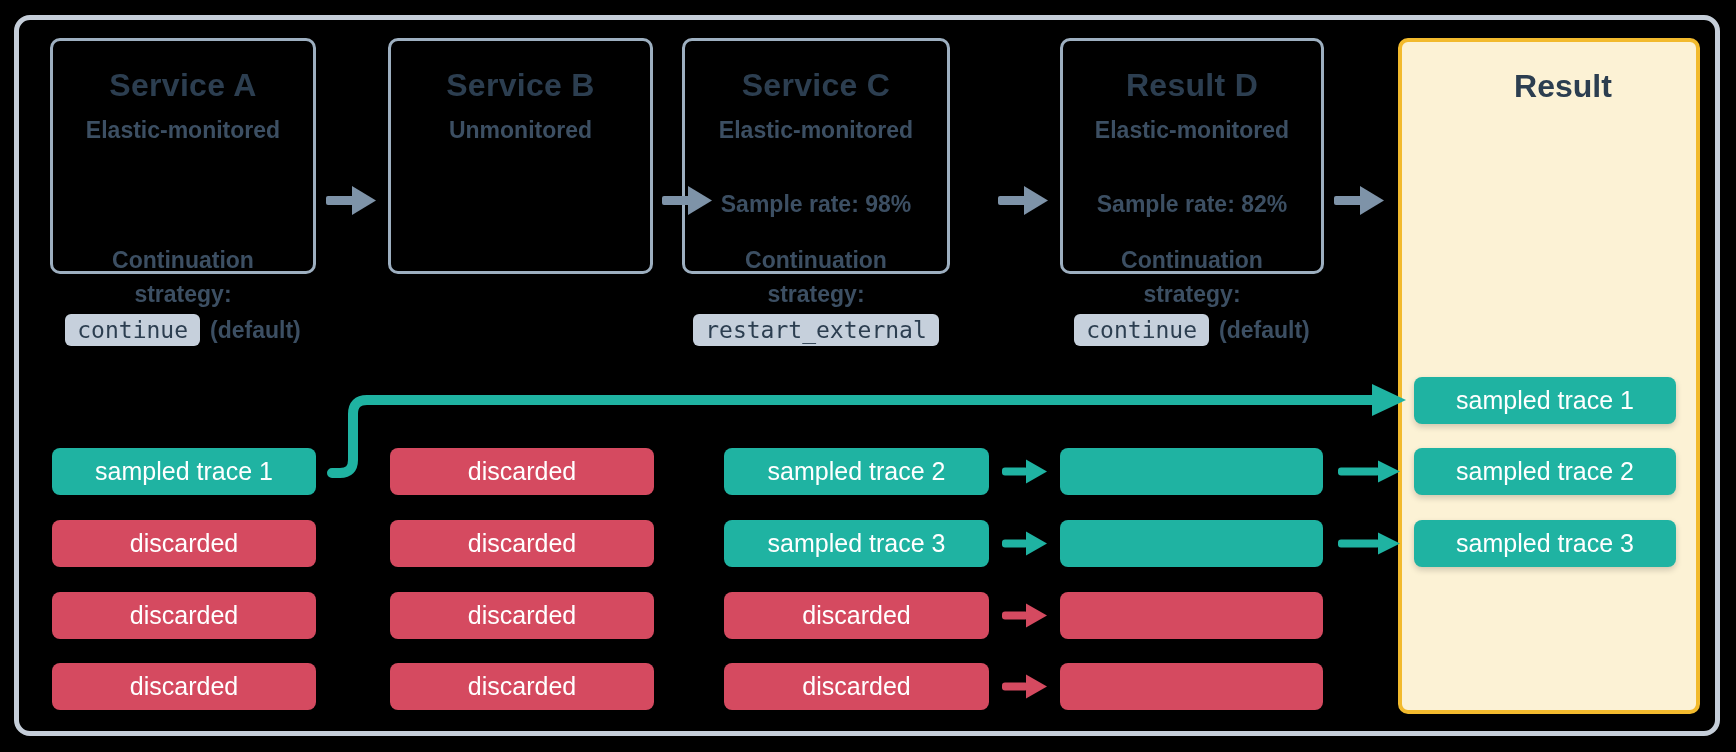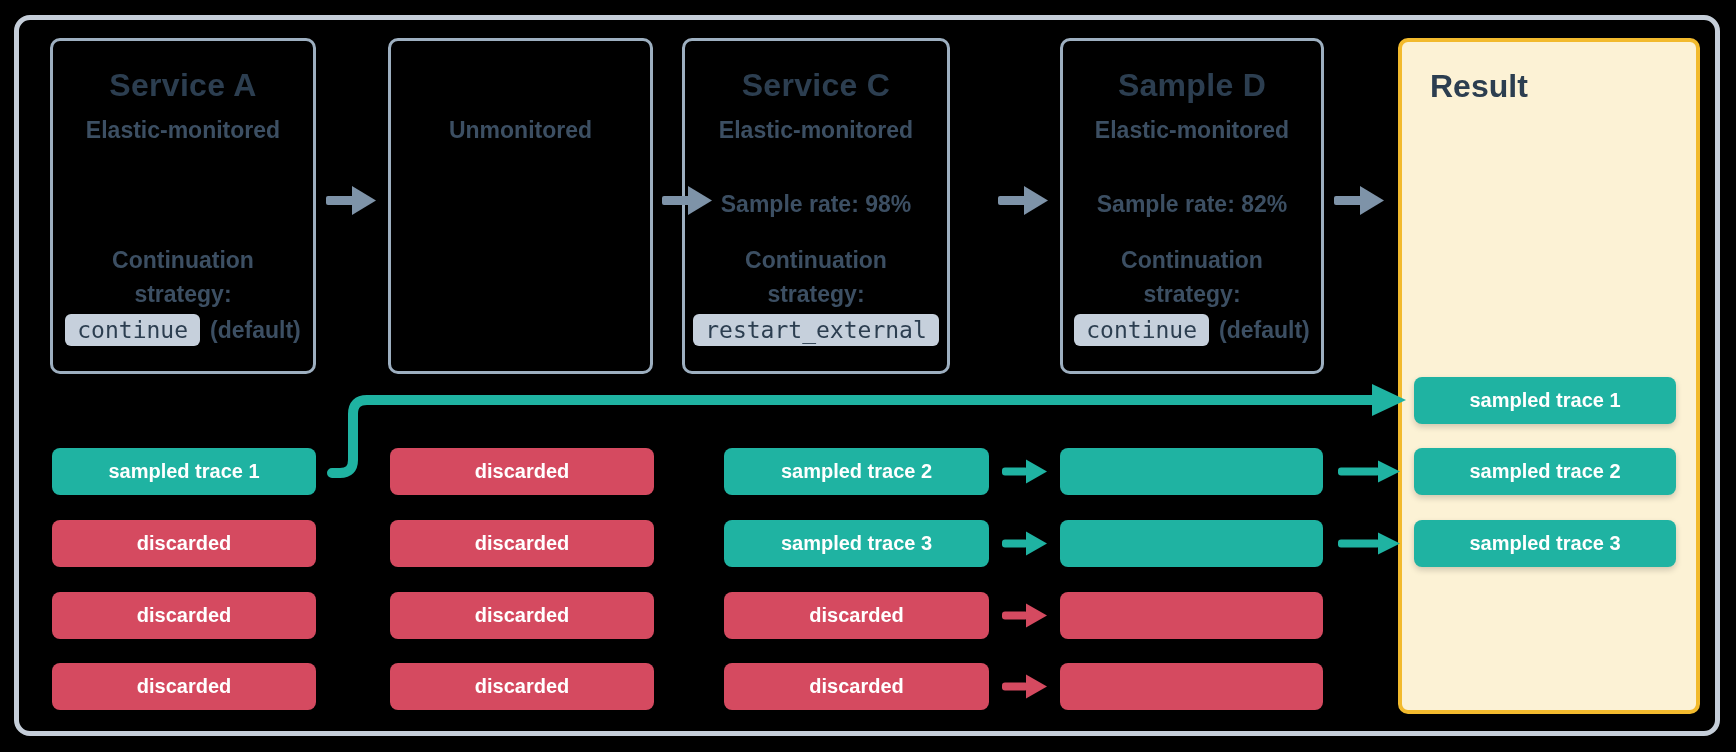--- a/index.html
+++ b/index.html
@@ -5,21 +5,21 @@
   html,body{margin:0;padding:0;background:#000;}
   .stage{
     position:relative;width:1736px;height:752px;background:#000;overflow:hidden;
     font-family:"Liberation Sans",sans-serif;
   }
   .frame{
     position:absolute;left:14px;top:15px;width:1706px;height:721px;
     border:5px solid var(--frame_border);border-radius:16px;box-sizing:border-box;
   }
   .svc-box{
-    position:absolute;top:38px;height:336px;
+    position:absolute;top:38px;height:236px;
     border:3px solid var(--box_border);border-radius:10px;box-sizing:border-box;
   }
   #svc-a{left:50px;width:266px}
   #svc-b{left:388px;width:265px}
   #svc-c{left:682px;width:268px}
   #svc-d{left:1060px;width:264px}
   .svc-title{
     position:absolute;top:26px;left:0;right:0;text-align:center;
     font-size:32px;font-weight:800;color:var(--title_text);letter-spacing:.3px;
   }
@@ -40,27 +40,27 @@
     font-family:"DejaVu Sans Mono",monospace;font-size:23px;
     padding:3px 12px;border-radius:6px;white-space:nowrap;
   }
   .code-suffix{font-size:23px;font-weight:700;color:var(--body_text);white-space:nowrap;}
   .result-box{
     position:absolute;left:1398px;top:38px;width:302px;height:676px;
     background:var(--result_bg);border:4px solid var(--result_border);
     border-radius:10px;box-sizing:border-box;
   }
   .result-title{
-    position:absolute;top:26px;left:0;right:0;text-align:left;
+    position:absolute;top:26px;left:0;right:0;text-align:center;
     font-size:32px;font-weight:800;color:var(--title_text);padding-left:28px;
   }
   .chip{
     position:absolute;height:47px;border-radius:8px;
     display:flex;align-items:center;justify-content:center;
-    color:#fff;font-size:20px;font-weight:700;white-space:nowrap;
+    color:#fff;font-size:25px;font-weight:400;white-space:nowrap;
   }
   .chip[data-kind="sampled"]{background:var(--teal)}
   .chip[data-kind="discarded"]{background:var(--red)}
   .col-a{left:52px;width:264px}
   .col-b{left:390px;width:264px}
   .col-c{left:724px;width:265px}
   .col-d{left:1060px;width:263px}
   .col-r{left:1414px;width:262px;box-shadow:0 3px 6px rgba(0,0,0,.18)}
   .row-1{top:448px}.row-2{top:520px}.row-3{top:592px}.row-4{top:663px}
   .rrow-1{top:377px}.rrow-2{top:448px}.rrow-3{top:520px}
@@ -82,36 +82,37 @@
     <div class="svc-line svc-sub">Elastic-monitored</div>
     <div class="svc-line svc-cont1">Continuation</div>
     <div class="svc-line svc-cont2">strategy:</div>
     <div class="svc-chiprow">
       <span class="code-chip">continue</span>
       <span class="code-suffix">(default)</span>
     </div>
   </div>
 
   <div class="svc-box" id="svc-b">
+    <div class="svc-title">Service B</div>
     <div class="svc-line svc-sub">Unmonitored</div>
   </div>
 
   <div class="svc-box" id="svc-c">
     <div class="svc-title">Service C</div>
     <div class="svc-line svc-sub">Elastic-monitored</div>
     <div class="svc-line svc-rate">Sample rate: 98%</div>
     <div class="svc-line svc-cont1">Continuation</div>
     <div class="svc-line svc-cont2">strategy:</div>
     <div class="svc-chiprow">
       <span class="code-chip">restart_external</span>
     </div>
   </div>
 
   <div class="svc-box" id="svc-d">
-    <div class="svc-title">Sample D</div>
+    <div class="svc-title">Result D</div>
     <div class="svc-line svc-sub">Elastic-monitored</div>
     <div class="svc-line svc-rate">Sample rate: 82%</div>
     <div class="svc-line svc-cont1">Continuation</div>
     <div class="svc-line svc-cont2">strategy:</div>
     <div class="svc-chiprow">
       <span class="code-chip">continue</span>
       <span class="code-suffix">(default)</span>
     </div>
   </div>
 

